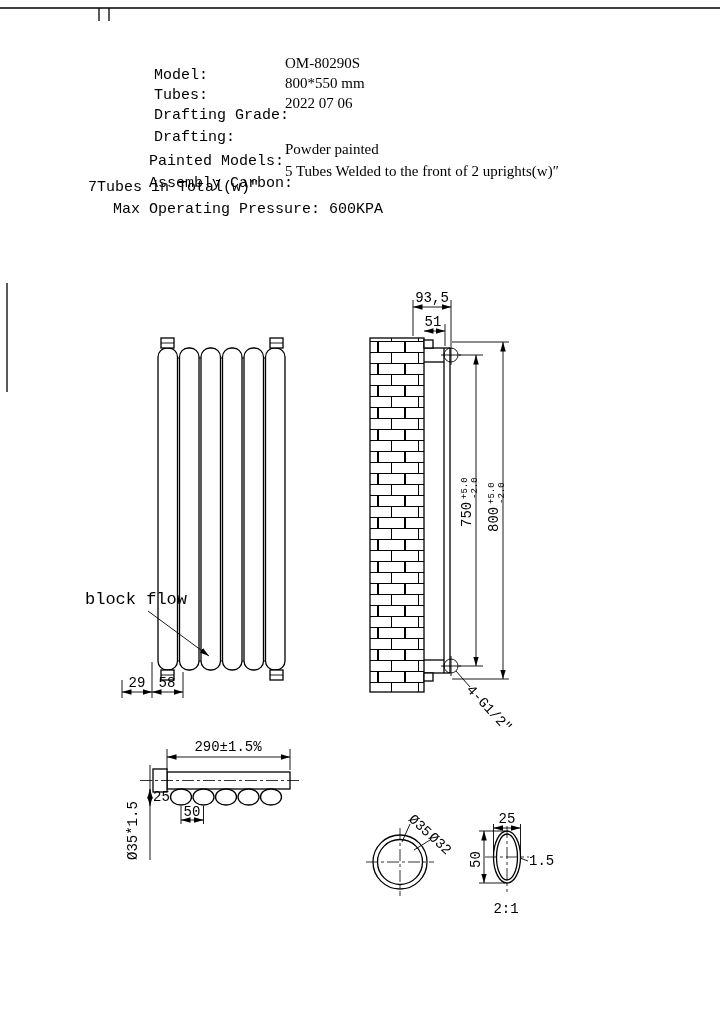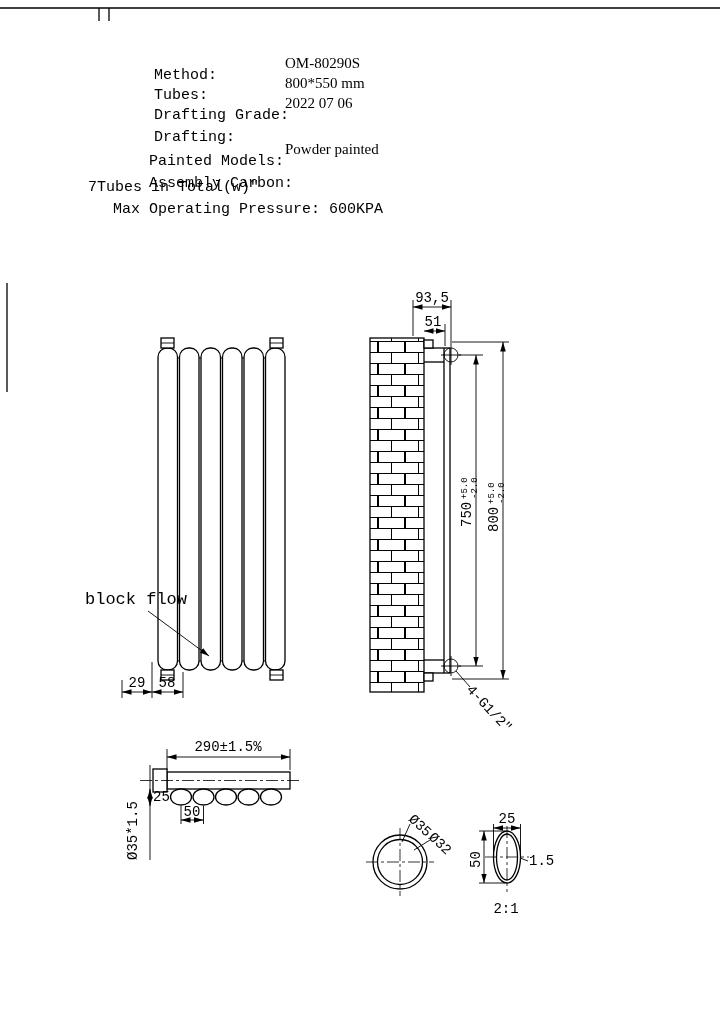--- a/index.html
+++ b/index.html
@@ -24,40 +24,41 @@
   .dim{font-family:"Liberation Mono","DejaVu Sans Mono",monospace;font-size:14px;fill:#000;}
   .dim-sm{font-family:"Liberation Mono","DejaVu Sans Mono",monospace;font-size:9px;fill:#000;}
   .bf{font-family:"Liberation Mono","DejaVu Sans Mono",monospace;font-size:17px;fill:#000;}
   .mid{text-anchor:middle;}
 </style>
 </head>
 <body>
 
 <div class="specs">
   <div class="spec-row r0">
-    <span>Method:</span>
+    <span>Model:</span>
     <span class="spec-value">OM-80290S</span>
   </div>
   <div class="spec-row r1">
     <span>Tubes:</span>
     <span class="spec-value">800*550 mm</span>
   </div>
   <div class="spec-row r2">
     <span>Drafting Grade:</span>
     <span class="spec-value">2022 07 06</span>
   </div>
   <div class="spec-row r3">
     <span>Drafting:</span>
   </div>
   <div class="spec-row r4">
     <span>Painted Models:</span>
     <span class="spec-value">Powder painted</span>
   </div>
   <div class="spec-row r5">
     <span>Assembly Carbon:</span>
+    <span class="spec-value">5 Tubes Welded to the front of 2 uprights(w)″</span>
   </div>
   <div class="spec-row r6">7Tubes in Total(w)″</div>
   <div class="spec-row r7">Max Operating Pressure: 600KPA</div>
 </div>
 
 <svg width="720" height="1012" viewBox="0 0 720 1012">
   <defs>
     <marker id="aE" markerWidth="10" markerHeight="8" refX="9.5" refY="4" orient="auto" markerUnits="userSpaceOnUse">
       <path d="M0,1.2 L9.5,4 L0,6.8 Z" fill="#000"></path>
     </marker>

